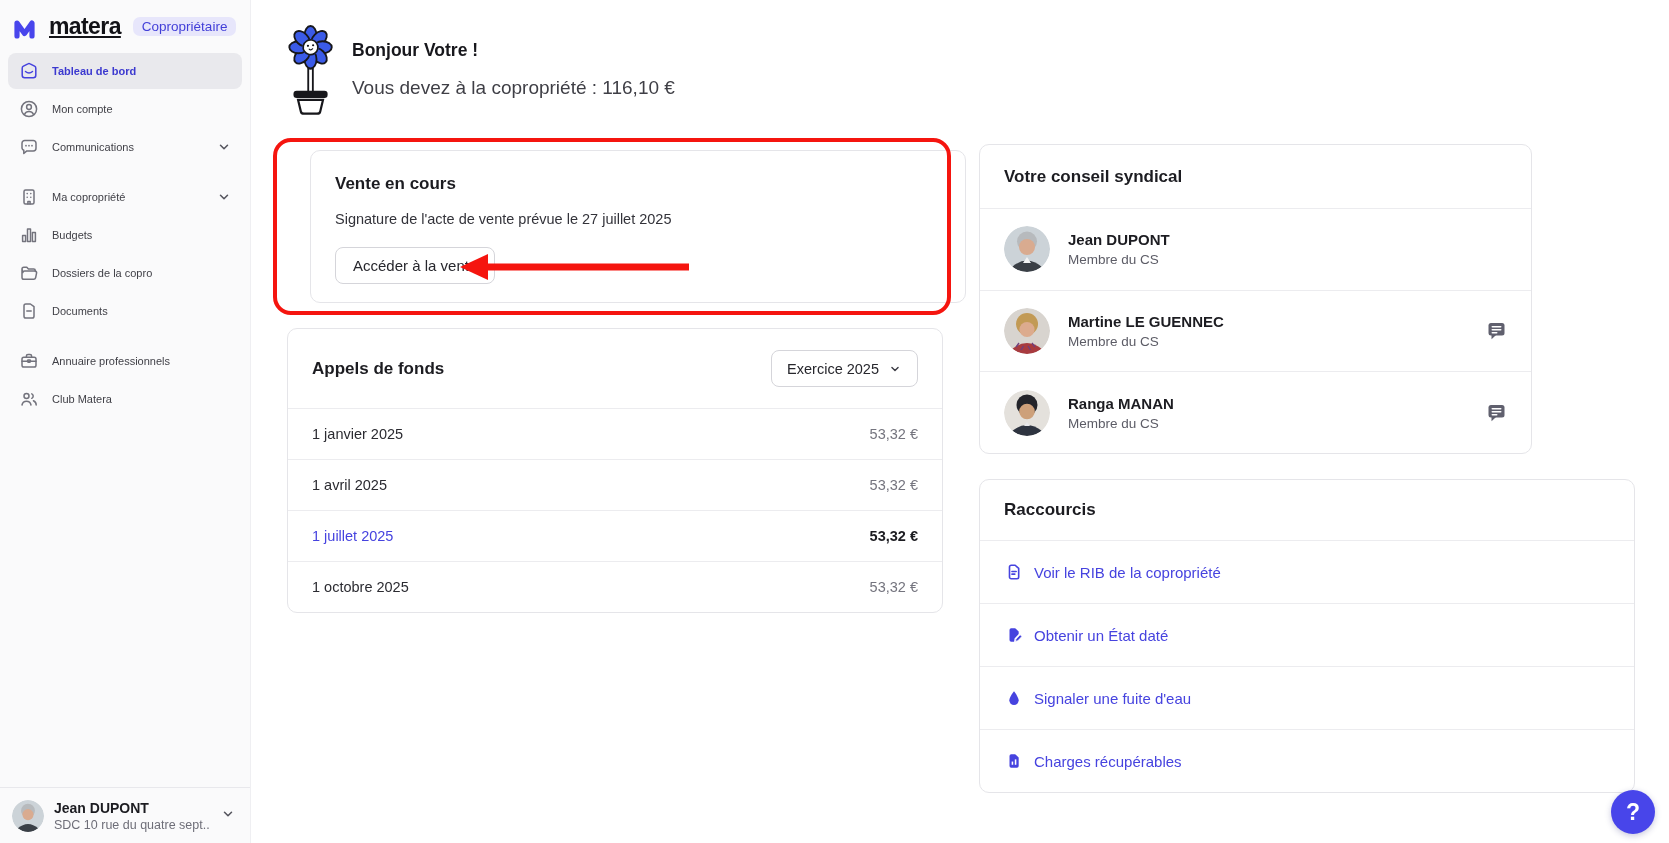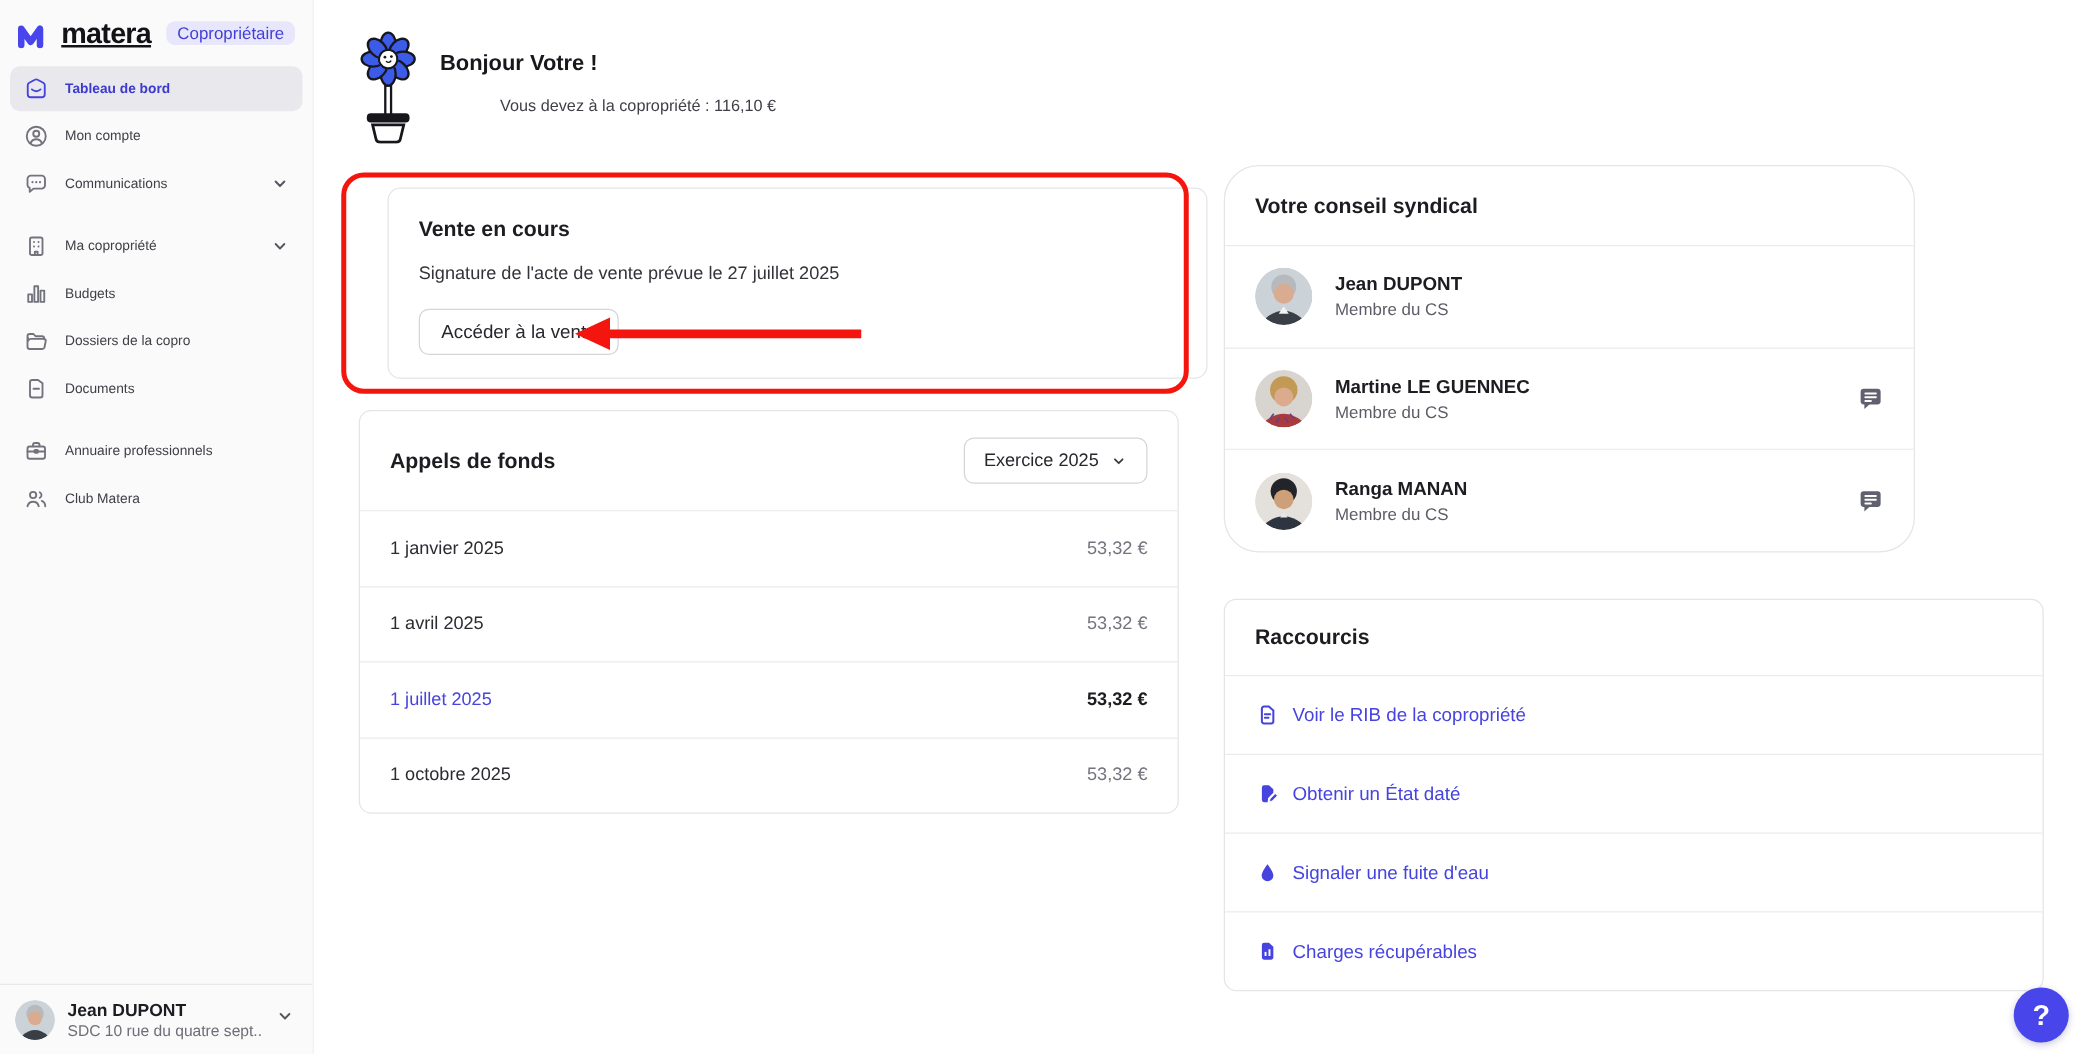--- a/index.html
+++ b/index.html
@@ -29,49 +29,49 @@
   .side-user { position:absolute; left:0; bottom:0; width:100%; height:56px;
                border-top:1px solid #e8e8ec; display:flex; align-items:center;
                padding:0 14px 0 12px; gap:10px; background:#fafafb; cursor:pointer; }
   .side-user .su-texts { flex:1; min-width:0; }
   .su-name { font-size:14px; font-weight:700; color:#1c1c21; }
   .su-sub { font-size:12.5px; color:#6e6e78; margin-top:2px; white-space:nowrap; overflow:hidden; }
 
   
   .flower { position:absolute; left:287px; top:22px; }
   .greeting { position:absolute; left:352px; top:40px; font-size:17.5px; font-weight:700; color:#17171c; }
-  .debt-line { position:absolute; left:352px; top:77px; font-size:13px; color:#3f3f46;margin-left:48px; }
+  .debt-line { position:absolute; left:352px; top:77px; font-size:19px; color:#3f3f46; }
 
   
   .card { position:absolute; background:#fff; border:1px solid #e5e5e9; border-radius:10px; }
   .card-title { font-size:17px; font-weight:700; color:#1c1c21; }
 
   .sale-card { left:271px; top:150px; width:656px; height:153px; padding:23px 24px;margin-left:39px; }
   .sale-desc { margin-top:17px; font-size:14.5px; color:#33333a; }
   .btn-outline { margin-top:20px; display:inline-flex; align-items:center; height:37px;
                  padding:0 17px; border:1px solid #d5d5da; border-radius:8px; background:#fff;
                  font-size:15px; color:#27272d; cursor:pointer; font-family:inherit; }
 
   .annotation-rect { position:absolute; left:273px; top:138px; width:678px; height:177px;
                      border:4px solid #f5150f; border-radius:18px; pointer-events:none; }
   .annotation-arrow { position:absolute; left:458px; top:251px; pointer-events:none; }
 
-  .funds-card { left:287px; top:328px; width:656px; height:323px; display:flex; flex-direction:column; }
+  .funds-card { left:287px; top:328px; width:656px; height:285px; display:flex; flex-direction:column; }
   .funds-head { height:79px; display:flex; align-items:center; justify-content:space-between; padding:0 24px; }
   .select-btn { display:flex; align-items:center; gap:9px; height:37px; padding:0 15px;
                 border:1px solid #d5d5da; border-radius:8px; background:#fff; font-size:14.5px;
                 color:#27272d; cursor:pointer; font-family:inherit; }
   .funds-row { flex:1; display:flex; align-items:center; justify-content:space-between;
                padding:0 24px; border-top:1px solid #ececef; }
   .f-date { font-size:14.5px; color:#2b2b31; }
   .f-amount { font-size:14.5px; color:#74747e; }
   .funds-row.hl .f-date { color:#4643df; cursor:pointer; }
   .funds-row.hl .f-amount { color:#1c1c21; font-weight:700; }
 
-  .council-card { left:979px; top:132px; width:553px; height:310px; display:flex; flex-direction:column;border-radius:28px; }
+  .council-card { left:979px; top:144px; width:553px; height:310px; display:flex; flex-direction:column; }
   .council-head { height:63px; display:flex; align-items:center; padding:0 24px; }
   .member-row { flex:1; display:flex; align-items:center; gap:18px; padding:0 24px;
                 border-top:1px solid #ececef; }
   .avatar { width:46px; height:46px; border-radius:50%; overflow:hidden; flex:none; }
   .m-texts { flex:1; }
   .m-name { font-size:15px; font-weight:700; color:#1c1c21; }
   .m-role { font-size:13.5px; color:#5c5c66; margin-top:4px; }
   .msg-btn { width:22px; height:22px; flex:none; cursor:pointer; background:none; border:none; padding:0; }
 
   .shortcuts-card { left:979px; top:479px; width:656px; height:314px; display:flex; flex-direction:column;text-align:center; }

